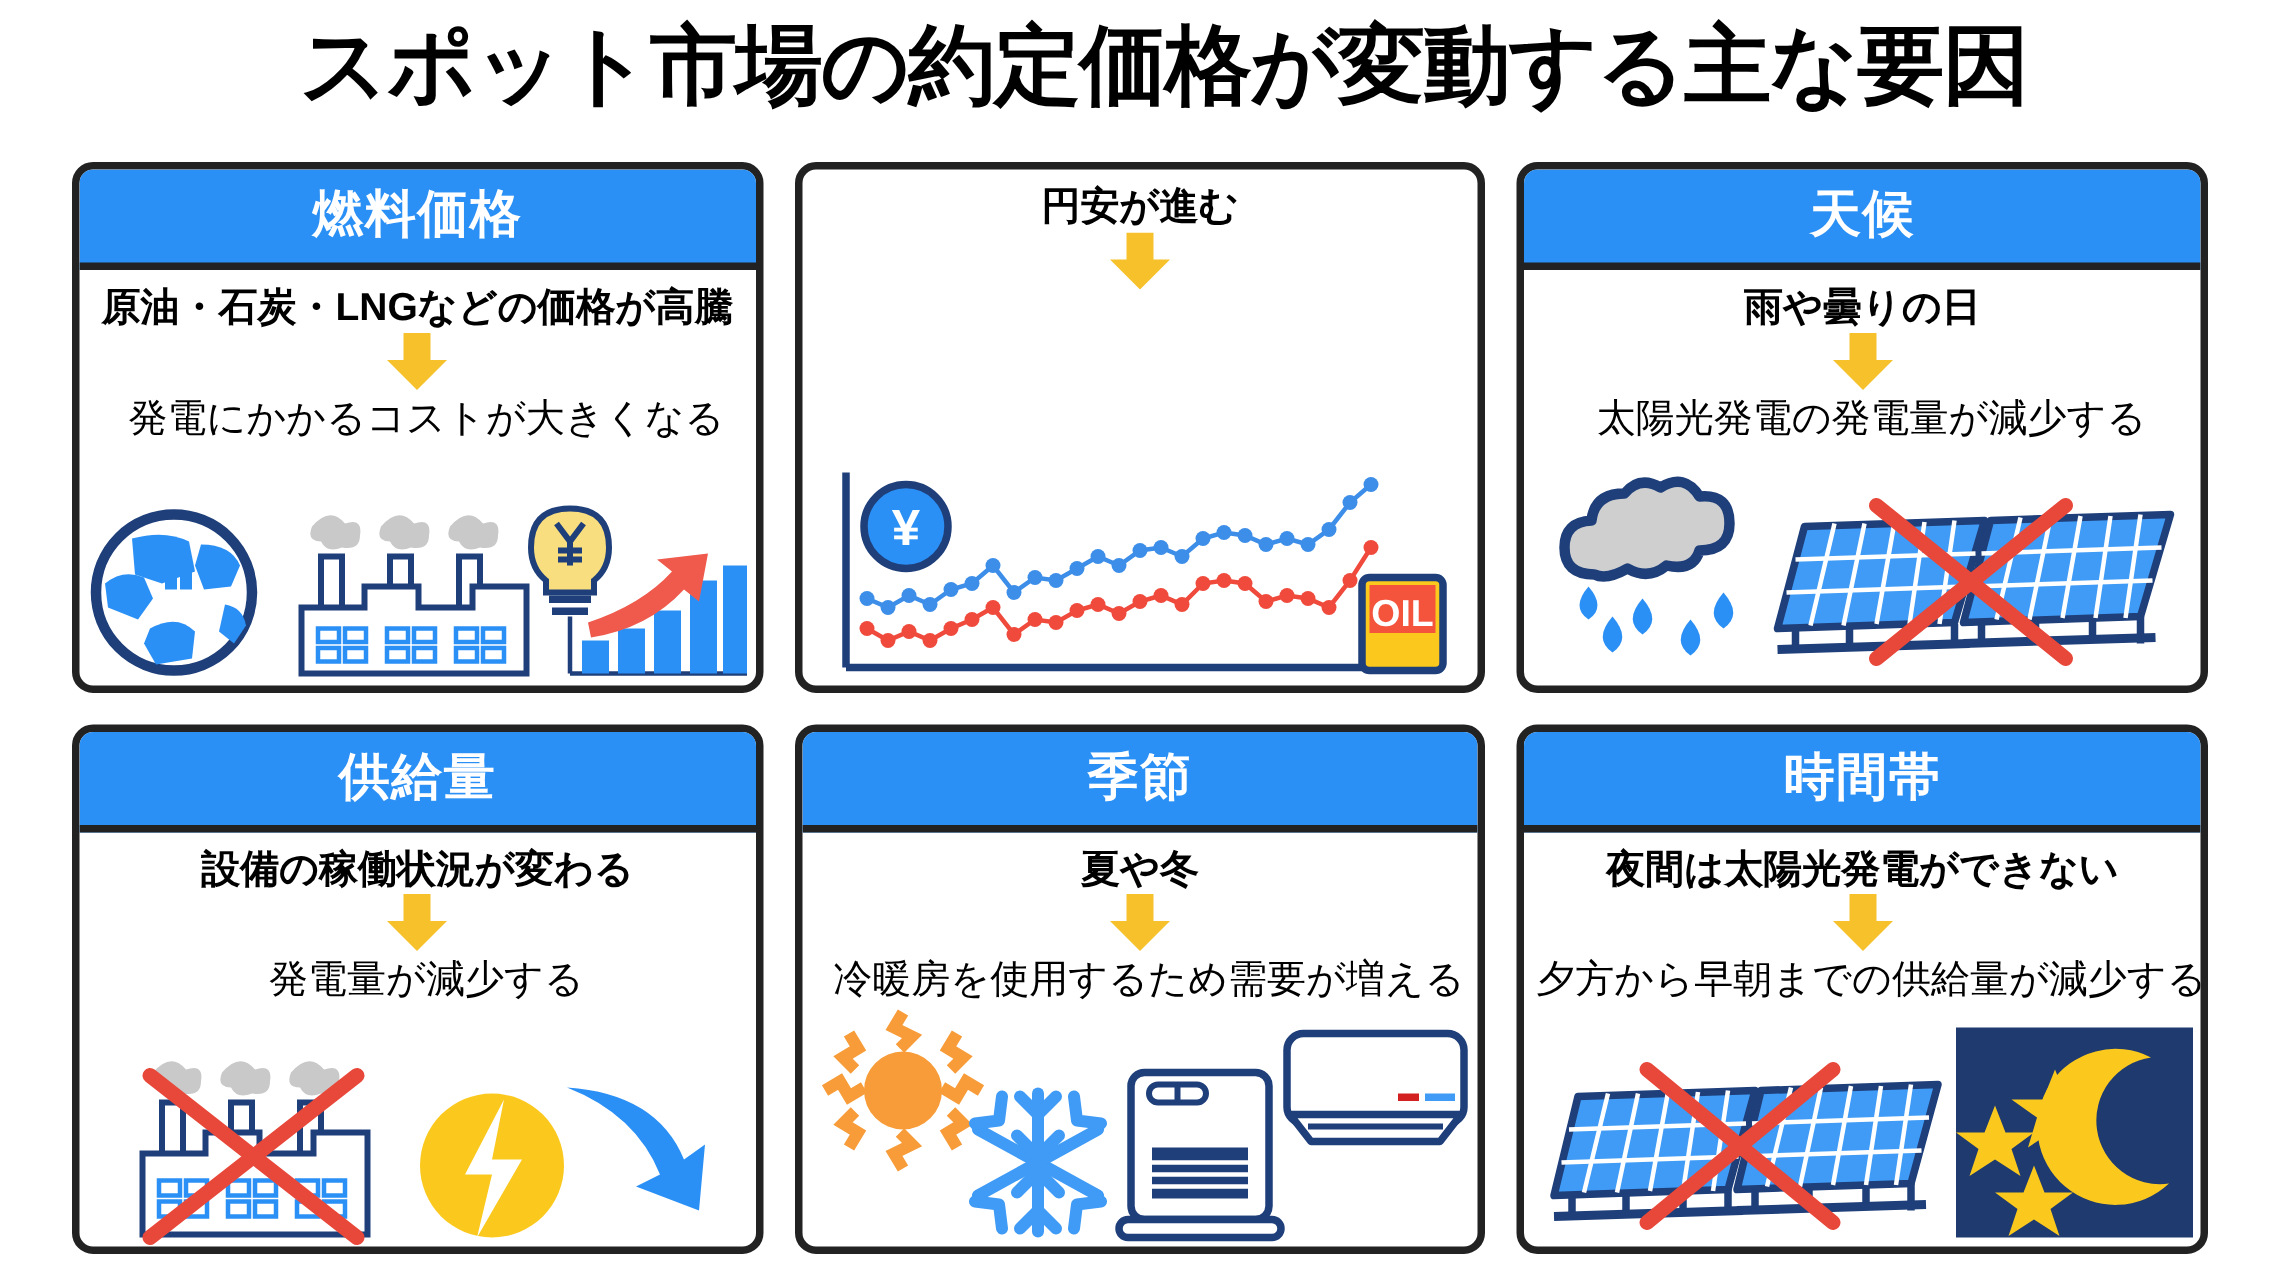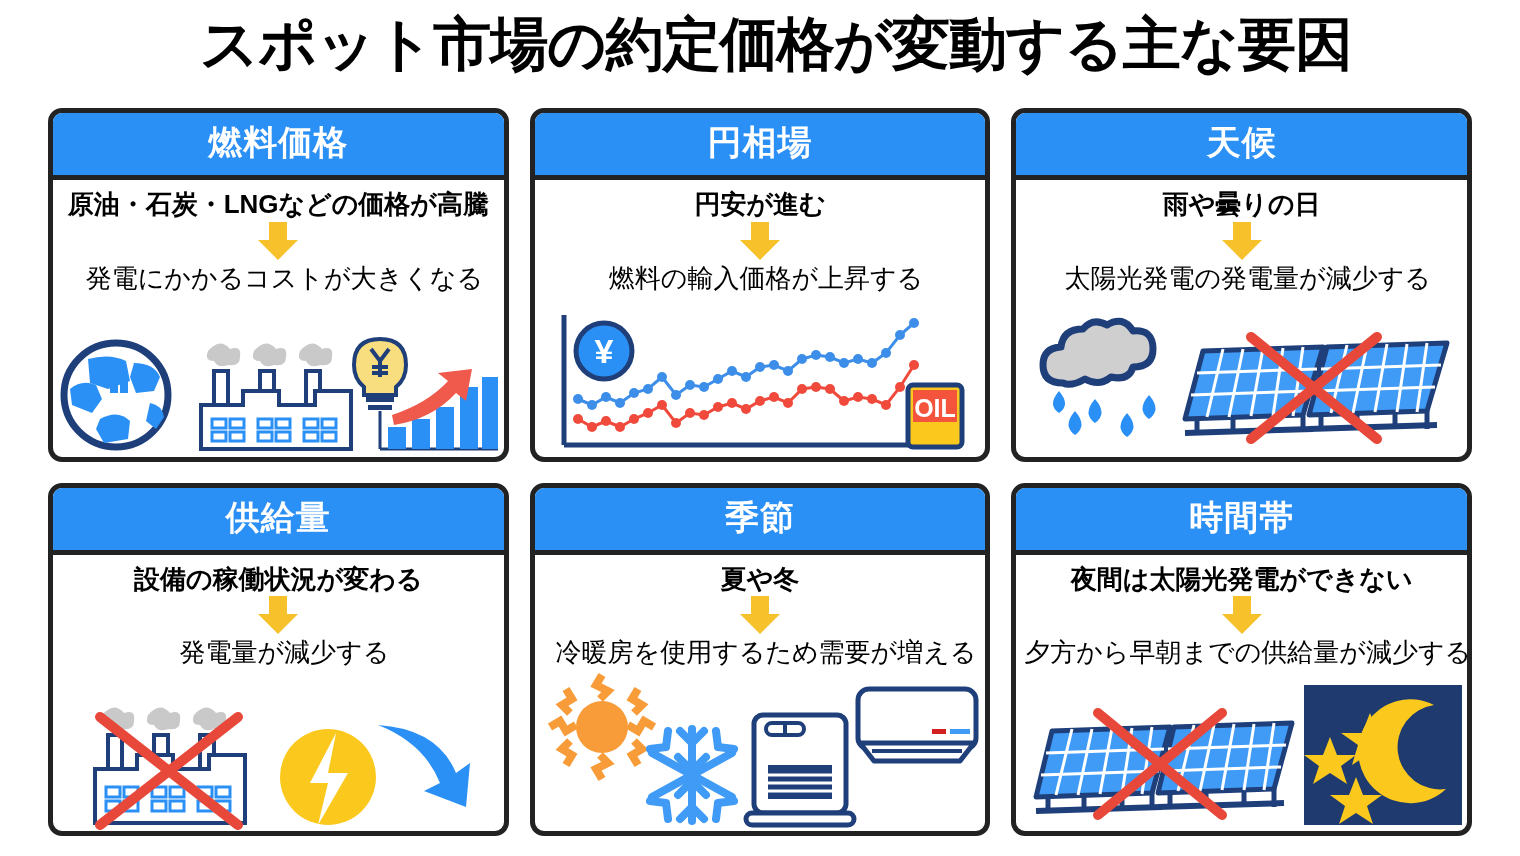--- a/index.html
+++ b/index.html
@@ -158,27 +158,25 @@
               <rect x="402" y="60" width="18" height="62" fill="#2b90f5"></rect>
               <rect x="424" y="50" width="16" height="72" fill="#2b90f5"></rect>
               <path d="M334 88 q36 -12 56 -34 l-10 -8 l34 -4 l-6 32 l-10 -8 q-24 26 -62 32 z" fill="#ef5a4c"></path>
             </g>
           </svg>
         </div>
       </div>
     </div>
 
     <div class="card">
-      <div class="card-header">円相場</div>
       <div class="card-body">
         <div class="cause">円安が進む</div>
         <svg class="arrow" viewBox="0 0 40 38">
           <polygon points="11,0 29,0 29,18 40,18 20,38 0,18 11,18" fill="#f6c12a"></polygon>
         </svg>
-        <div class="effect">燃料の輸入価格が上昇する</div>
         <div class="icons">
           <svg width="420" height="148" viewBox="0 0 420 148">
             <g>
               <line x1="14" y1="6" x2="14" y2="136" stroke="#1f3f7a" stroke-width="5"></line>
               <line x1="14" y1="136" x2="412" y2="136" stroke="#1f3f7a" stroke-width="5"></line>
 
               <polyline fill="none" stroke="#3d8ee8" stroke-width="3" points="28,90 42,96 56,88 70,94 84,84 98,80 112,68 126,86 140,76 154,78 168,70 182,62 196,68 210,58 224,56 238,62 252,50 266,46 280,48 294,54 308,50 322,54 336,44 350,26 364,14"></polyline>
               <g fill="#3d8ee8">
                 <circle cx="28" cy="90" r="5"></circle>
                   <circle cx="42" cy="96" r="5"></circle>

